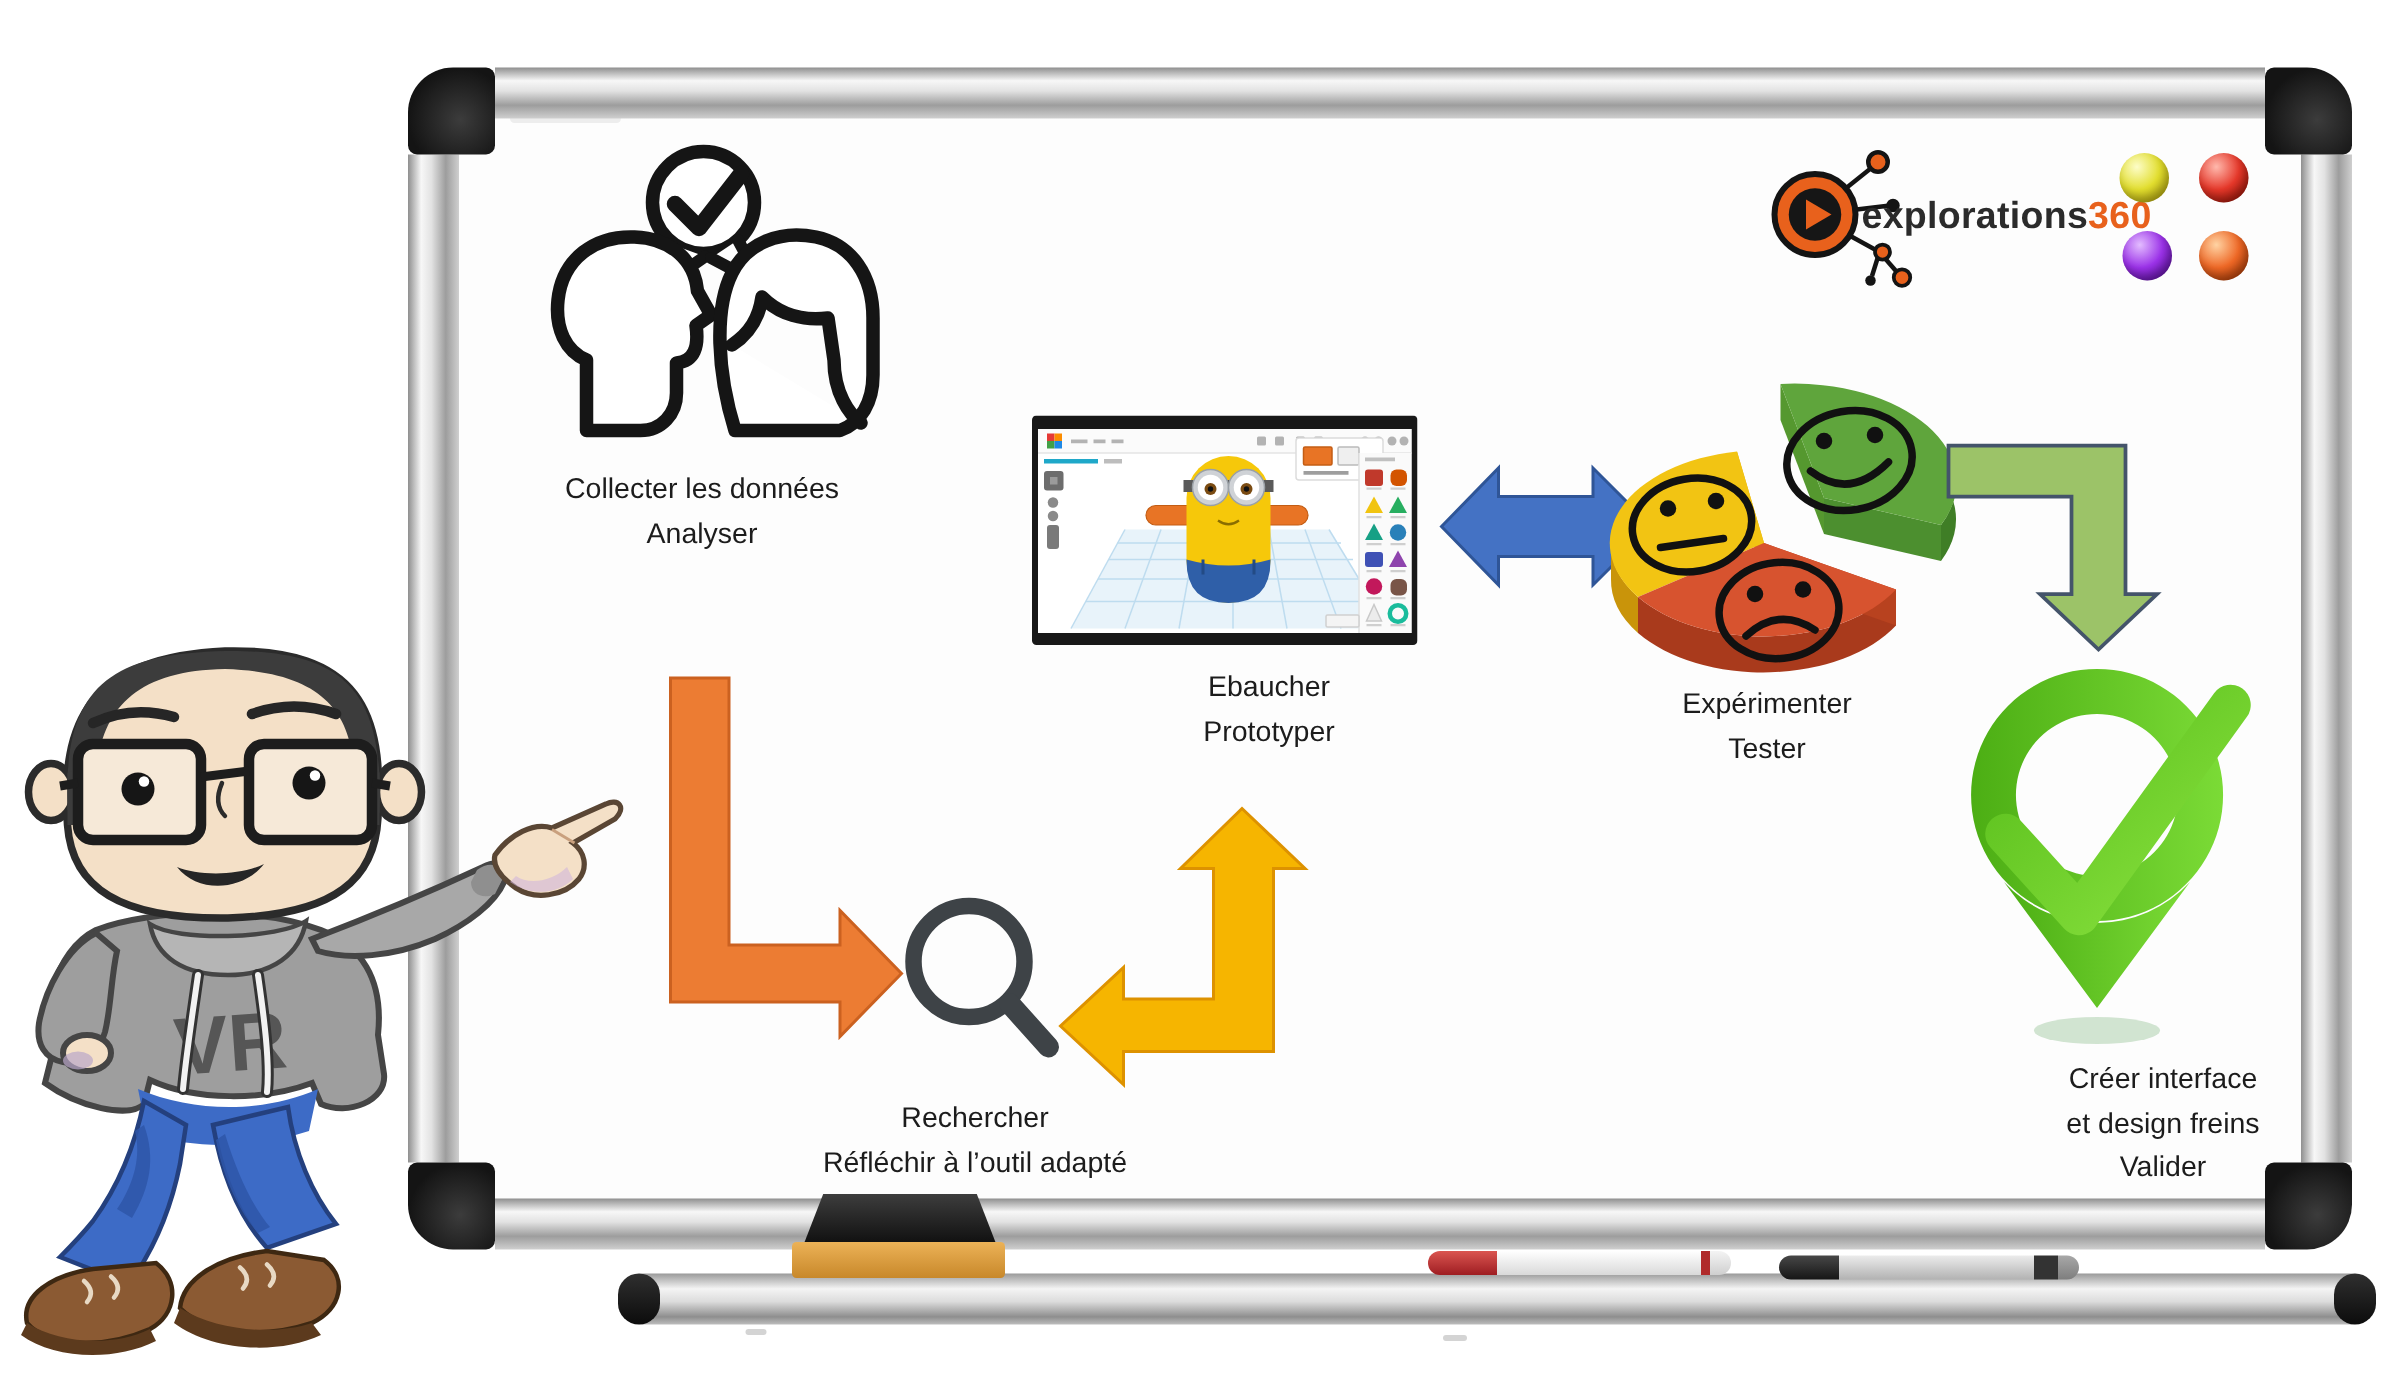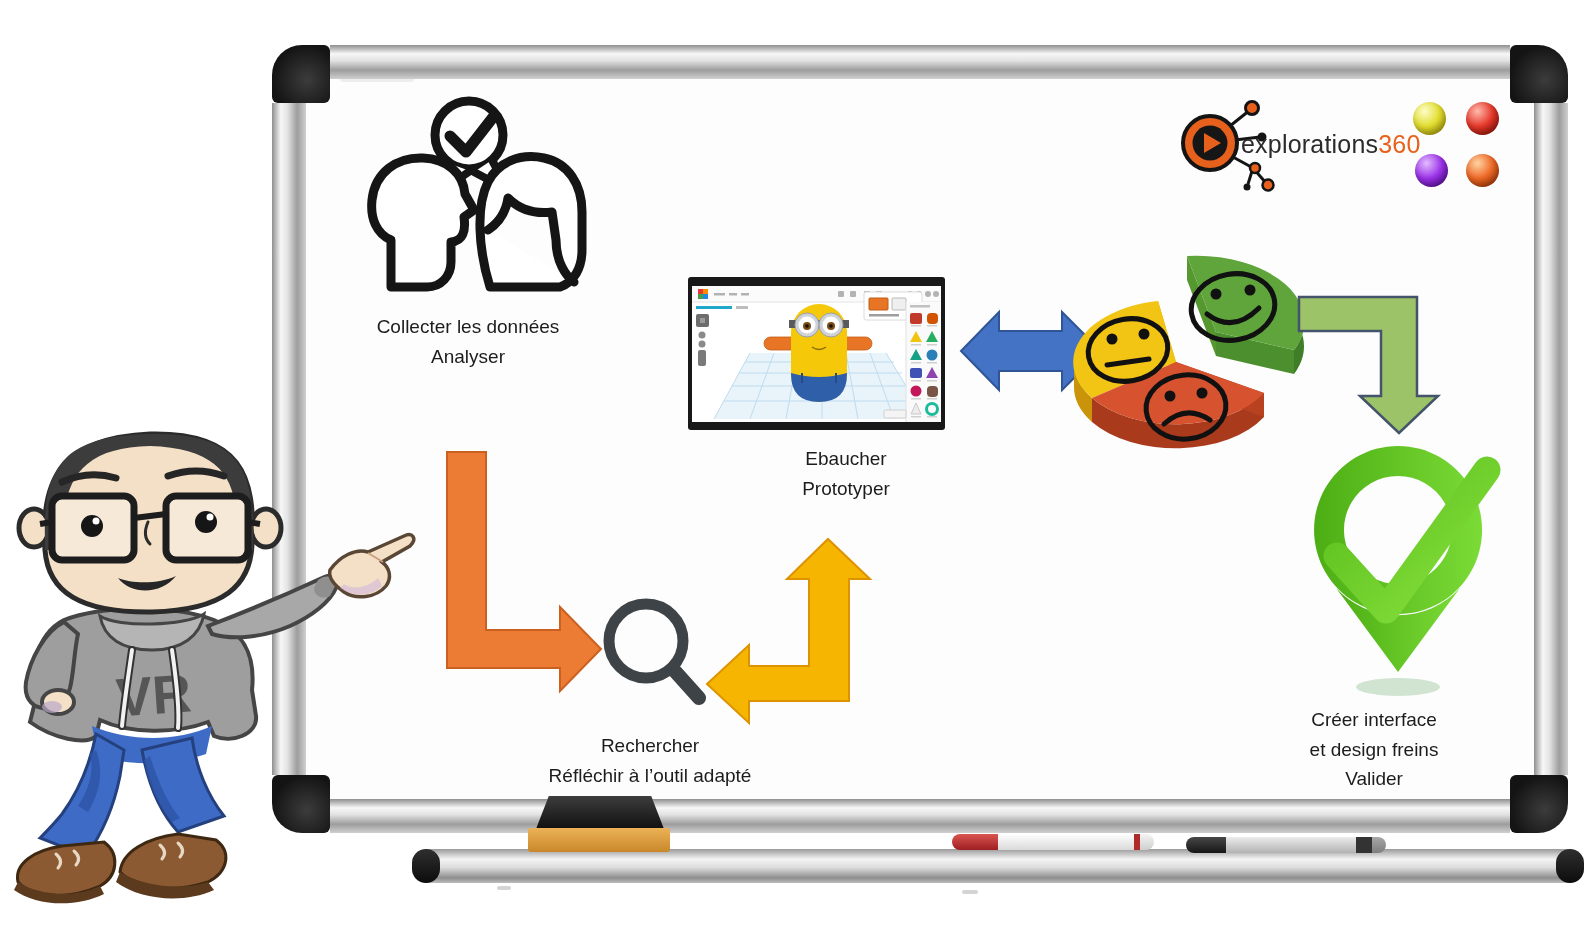--- a/index.html
+++ b/index.html
@@ -26,21 +26,21 @@
       background:linear-gradient(180deg,#3d3d3d,#101010);clip-path:polygon(10% 0,90% 0,100% 100%,0 100%);}
   .eraser-base{left:528px;top:828px;width:142px;height:24px;border-radius:3px;
       background:linear-gradient(180deg,#ecb257,#c8882a);}
   
   .marker{height:16px;display:flex;}
   .m-seg{height:100%;}
   
   .label{position:absolute;text-align:center;font-size:19px;line-height:29.5px;color:#1c1c1c;}
   .label span{display:block;}
   
-  .logo-text{position:absolute;left:1241px;top:130px;font-size:25px;font-weight:400;color:#2b2b2b;letter-spacing:.2px;}
+  .logo-text{position:absolute;left:1241px;top:130px;font-size:25px;font-weight:700;color:#2b2b2b;letter-spacing:.2px;}
   .logo-360{color:#e8611c;}
   
   .ball{position:absolute;width:33px;height:33px;border-radius:50%;box-shadow:inset -2px -4px 6px rgba(0,0,0,.25);}
   .ball-yellow{background:radial-gradient(circle at 35% 28%,#fdfdc8,#e2de2f 48%,#b1a30c 88%);}
   .ball-red{background:radial-gradient(circle at 35% 28%,#ffb9ad,#e5382a 48%,#9a1407 88%);}
   .ball-purple{background:radial-gradient(circle at 35% 28%,#e3bcff,#9b32e8 48%,#5c0f9e 88%);}
   .ball-orange{background:radial-gradient(circle at 35% 28%,#ffd3a3,#ee6826 48%,#aa3a05 88%);}
 </style>
 </head>
 <body>
@@ -244,25 +244,29 @@
   </svg>
 
   <div class="label" style="left:318px;top:312px;width:300px">
     <span>Collecter les données</span>
     <span>Analyser</span>
   </div>
   <div class="label" style="left:744px;top:444px;width:204px">
     <span>Ebaucher</span>
     <span>Prototyper</span>
   </div>
+  <div class="label" style="left:1076px;top:455px;width:204px">
+    <span>Expérimenter</span>
+    <span>Tester</span>
+  </div>
   <div class="label" style="left:498px;top:731px;width:304px">
     <span>Rechercher</span>
     <span>Réfléchir à l’outil adapté</span>
   </div>
-  <div class="label" style="left:1272px;top:705px;width:204px">
+  <div class="label" style="left:1340px;top:705px;width:204px">
     <span>Créer interface</span>
     <span>et design freins</span>
     <span>Valider</span>
   </div>
 
   <div class="logo-text">
     <span>explorations</span><span class="logo-360">360</span>
   </div>
 
   <div class="ball ball-yellow" style="left:1413px;top:102px"></div>

